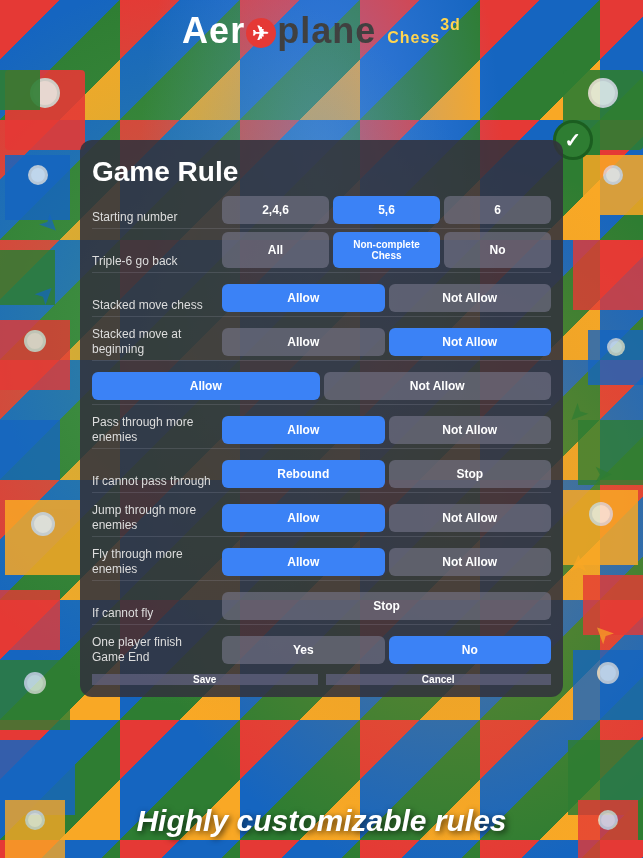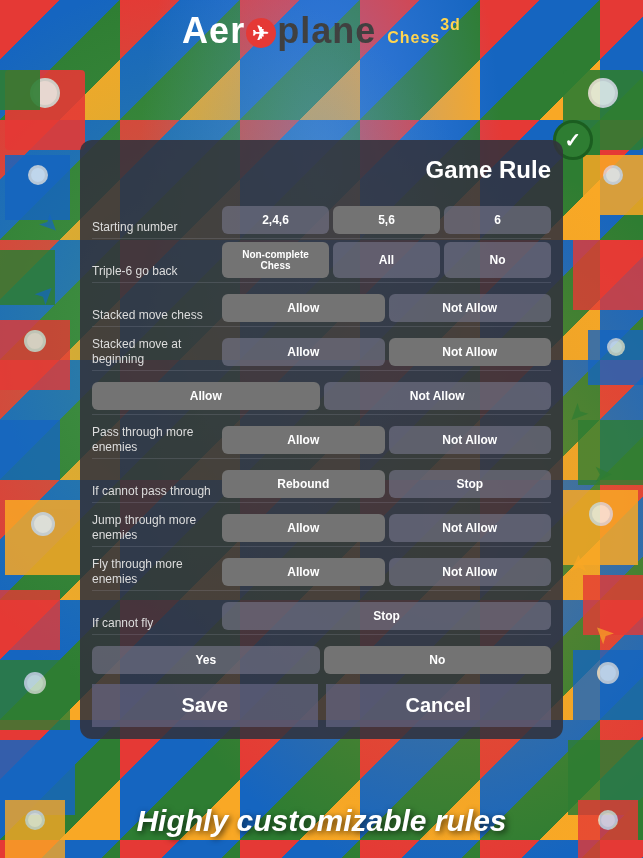--- a/index.html
+++ b/index.html
@@ -65,25 +65,24 @@
       top: 140px;
       left: 80px;
       right: 80px;
       background: rgba(50, 50, 60, 0.88);
       border-radius: 12px;
       padding: 16px 12px 12px;
       z-index: 20;
     }
 
     .dialog-title {
-      text-align: right;
-      color: #fff;
-      font-size: 24px;
-      font-weight: bold;
-      margin-bottom: 14px;
+      text-align: left;
+      color: #fff;
+      font-size: 28px;
+      font-weight: bold;
     }
 
     
     .rule-row {
       display: flex;
       align-items: flex-end;
       margin-bottom: 4px;
       min-height: 36px;
     }
 
@@ -106,41 +105,40 @@
       padding: 7px 4px;
       border-radius: 6px;
       border: none;
       font-size: 12px;
       font-weight: bold;
       cursor: pointer;
       text-align: center;
       color: #fff;
     }
 
-    .btn-blue { background: #737373; }
+    .btn-blue { background: #3b82f6; }
     .btn-gray { background: rgba(120,120,140,0.6); }
 
     .divider {
       height: 1px;
       background: rgba(200,200,220,0.15);
       margin: 3px 0;
     }
 
     .footer-buttons {
       display: flex;
       gap: 8px;
       margin-top: 10px;
     }
 
     .footer-btn {
       flex: 1;
-      padding: 10px;
       border-radius: 0;
       border: none;
-      font-size: 20px;
+      font-size: 10px;
       font-weight: bold;
       cursor: pointer;
       color: #fff;
     }
 
     .btn-save { background: rgba(100,100,130,0.7); }
     .btn-cancel { background: rgba(100,100,130,0.7); }
 
     .bottom-text {
       position: absolute;
@@ -265,22 +263,22 @@
       <button class="btn btn-blue">5,6</button>
       <button class="btn btn-gray">6</button>
     </div>
   </div>
 
   <div class="divider"></div>
 
   <div class="rule-row">
     <div class="rule-label">Triple-6 go back</div>
     <div class="btn-group">
+      <button class="btn btn-gray">All</button>
       <button class="btn btn-blue" style="font-size:10px;">Non-complete Chess</button>
-      <button class="btn btn-gray">All</button>
       <button class="btn btn-gray">No</button>
     </div>
   </div>
 
   <div class="divider"></div>
 
   <div class="rule-row">
     <div class="rule-label">Stacked move chess</div>
     <div class="btn-group">
       <button class="btn btn-blue">Allow</button>
@@ -352,20 +350,21 @@
   <div class="rule-row">
     <div class="rule-label">If cannot fly</div>
     <div class="btn-group">
       <button class="btn btn-gray">Stop</button>
     </div>
   </div>
 
   <div class="divider"></div>
 
   <div class="rule-row">
+    <div class="rule-label">One player finish Game End</div>
     <div class="btn-group">
       <button class="btn btn-gray">Yes</button>
       <button class="btn btn-blue">No</button>
     </div>
   </div>
 
   <div class="footer-buttons">
     <button class="footer-btn btn-save">Save</button>
     <button class="footer-btn btn-cancel">Cancel</button>
   </div>

